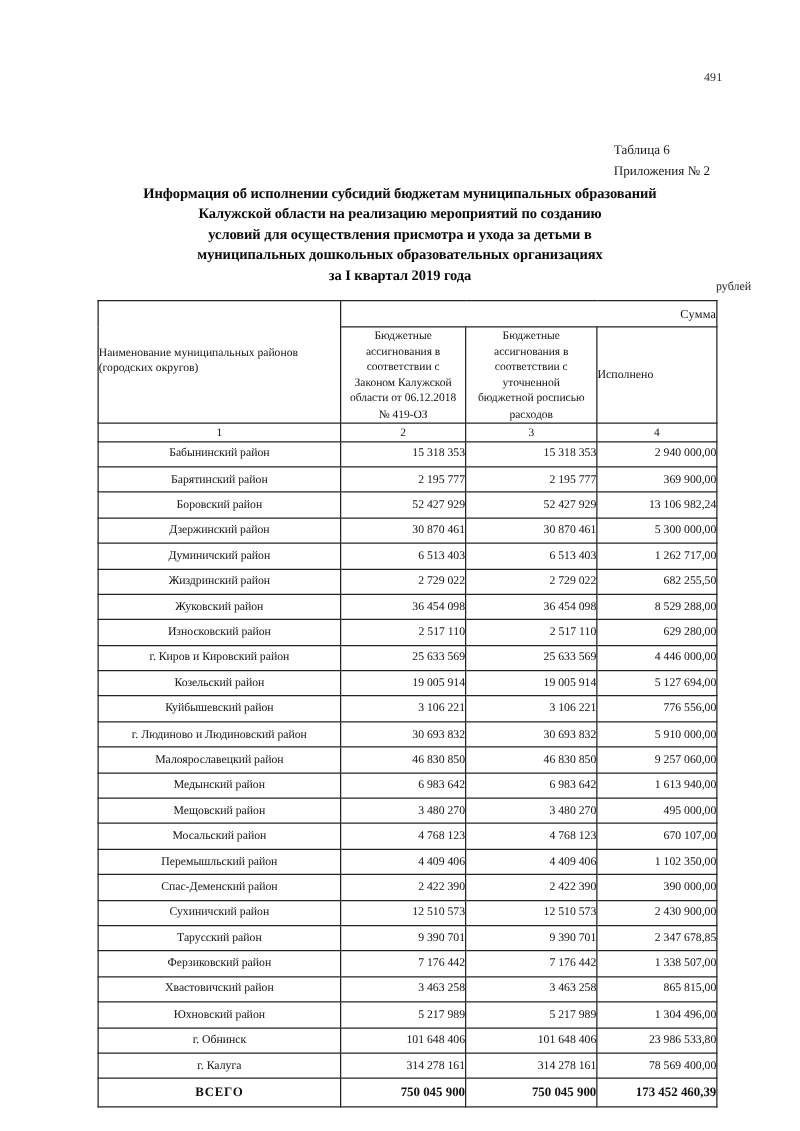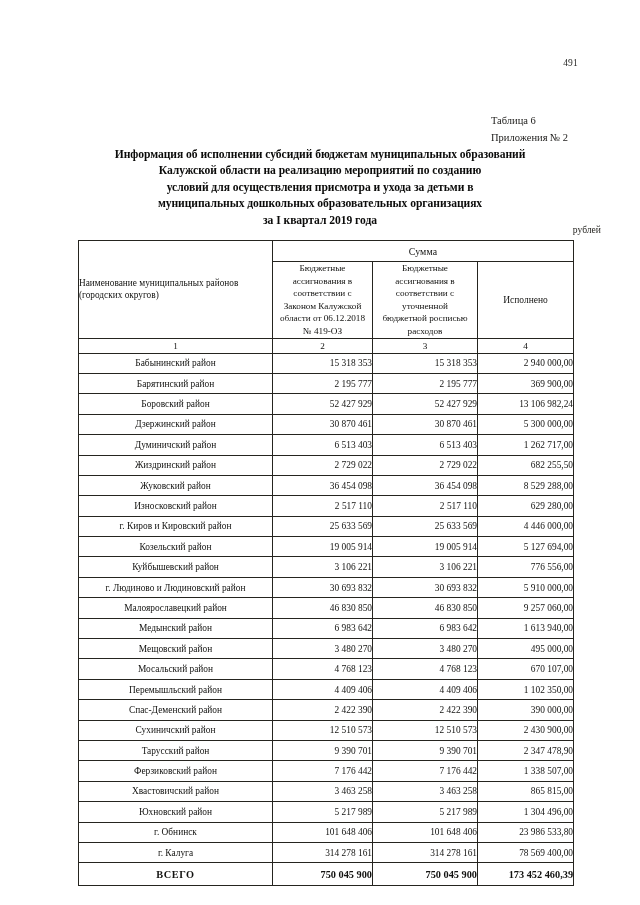--- a/index.html
+++ b/index.html
@@ -98,38 +98,38 @@
   }
 
   col.c1 { width: 194px; }
   col.c2 { width: 100px; }
   col.c3 { width: 105px; }
   col.c4 { width: 96px; }
 
   
   .hd-sum {
     height: 20px;
-    text-align: center;
+    text-align: right;
     font-size: 9.8px;
     letter-spacing: 0.2px;
   }
   .hd-name {
     font-size: 9.3px;
     line-height: 12.5px;
     padding: 0 4px;
   }
   .hd-sub {
     text-align: center;
     font-size: 9.2px;
     line-height: 12.6px;
     padding: 3px 3px;
     margin-top: 11px;
   }
   .hd-done {
-    text-align: center;
+    text-align: left;
     font-size: 9.5px;
     padding: 0 3px;
   }
 
   
   .numrow td {
     height: 14px;
     text-align: center;
     font-size: 9.2px;
   }
@@ -345,21 +345,21 @@
           <tr>
             <td class="nm">Сухиничский район</td>
             <td class="num">12 510 573</td>
             <td class="num">12 510 573</td>
             <td class="num">2 430 900,00</td>
           </tr>
           <tr>
             <td class="nm">Тарусский район</td>
             <td class="num">9 390 701</td>
             <td class="num">9 390 701</td>
-            <td class="num">2 347 478,90</td>
+            <td class="num">2 347 678,85</td>
           </tr>
           <tr>
             <td class="nm">Ферзиковский район</td>
             <td class="num">7 176 442</td>
             <td class="num">7 176 442</td>
             <td class="num">1 338 507,00</td>
           </tr>
           <tr>
             <td class="nm">Хвастовичский район</td>
             <td class="num">3 463 258</td>

